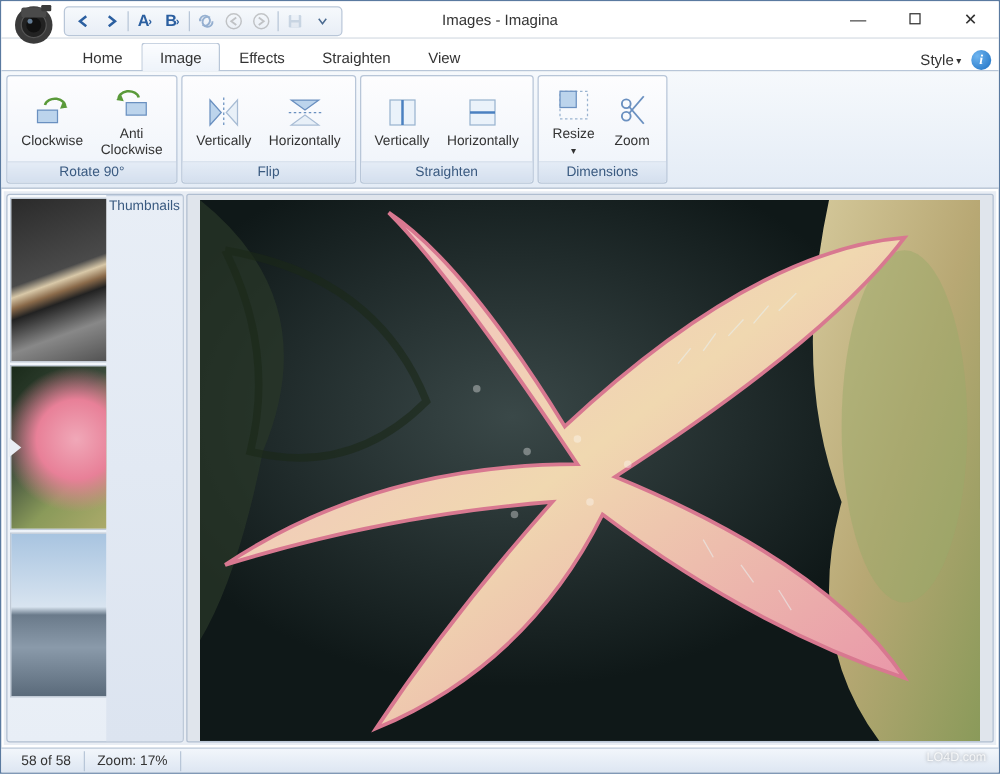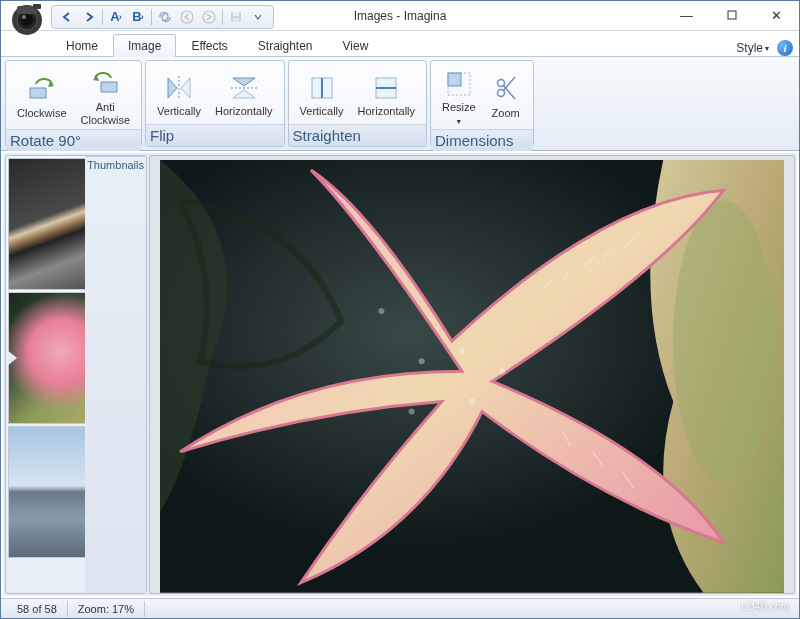--- a/index.html
+++ b/index.html
@@ -23,21 +23,21 @@
   .tab { padding: 4px 14px; font-size: 12px; color: #333; cursor: pointer; border: 1px solid transparent; border-bottom: none; position: relative; top: 1px; }
   .tab.active { background: linear-gradient(#fcfdff,#eef3fa); border-color: #b8c6d8; border-top-left-radius: 3px; border-top-right-radius: 3px; }
   .tab-right { position: absolute; right: 6px; display: flex; align-items: center; gap: 8px; font-size: 12px; color: #333; }
   .style-drop { cursor: pointer; display: flex; align-items: center; gap: 2px; }
   .info-icon { width: 16px; height: 16px; border-radius: 50%; background: radial-gradient(circle at 30% 30%, #6fb5f0, #1b6fc2); color: #fff; font-style: italic; font-family: Georgia, serif; font-size: 11px; font-weight: bold; display: flex; align-items: center; justify-content: center; cursor: pointer; }
 
   
   .ribbon { height: 94px; background: linear-gradient(#f6f9fc,#e4ecf6); border-bottom: 1px solid #a8b8cc; display: flex; padding: 3px 4px; gap: 0; }
   .group { border: 1px solid #b8c6d8; border-radius: 3px; background: linear-gradient(#fdfdfe,#eef3fa); display: flex; flex-direction: column; margin-right: 3px; }
   .group-body { flex: 1; display: flex; align-items: center; padding: 4px 6px 0; gap: 4px; }
-  .group-label { text-align: left; font-size: 15px; color: #3a5a80; background: linear-gradient(#e4ecf6,#d4dfee); border-top: 1px solid #c8d4e4; padding: 2px 4px; border-radius: 0 0 3px 3px; }
+  .group-label { text-align: center; font-size: 11px; color: #3a5a80; background: linear-gradient(#e4ecf6,#d4dfee); border-top: 1px solid #c8d4e4; padding: 2px 4px; border-radius: 0 0 3px 3px; }
   .rbtn { display: flex; flex-direction: column; align-items: center; justify-content: flex-start; padding: 2px 4px; border: 1px solid transparent; border-radius: 3px; cursor: pointer; min-width: 52px; }
   .rbtn-icon { width: 32px; height: 32px; display: flex; align-items: center; justify-content: center; }
   .rbtn-label { font-size: 11px; color: #333; text-align: center; line-height: 1.15; margin-top: 1px; white-space: pre-line; }
 
   
   .content { position: absolute; top: 152px; left: 2px; right: 2px; bottom: 22px; display: flex; background: #e8edf4; }
   .thumbs-panel { width: 142px; background: linear-gradient(#f6f9fc,#e8eef6); border: 1px solid #b0bed0; border-radius: 3px; display: flex; flex-direction: row; margin: 2px; }
   .thumbs-body { flex: 1; overflow: hidden; padding: 2px; display: flex; flex-direction: column; gap: 2px; position: relative; }
   .thumb { width: 132px; height: 132px; border: 1px solid #c0cad6; background: #555; position: relative; }
   .thumb.selected::before, .thumb.selected::after { content:''; position:absolute; top:50%; width:0; height:0; border-top:8px solid transparent; border-bottom:8px solid transparent; margin-top:-8px; }

